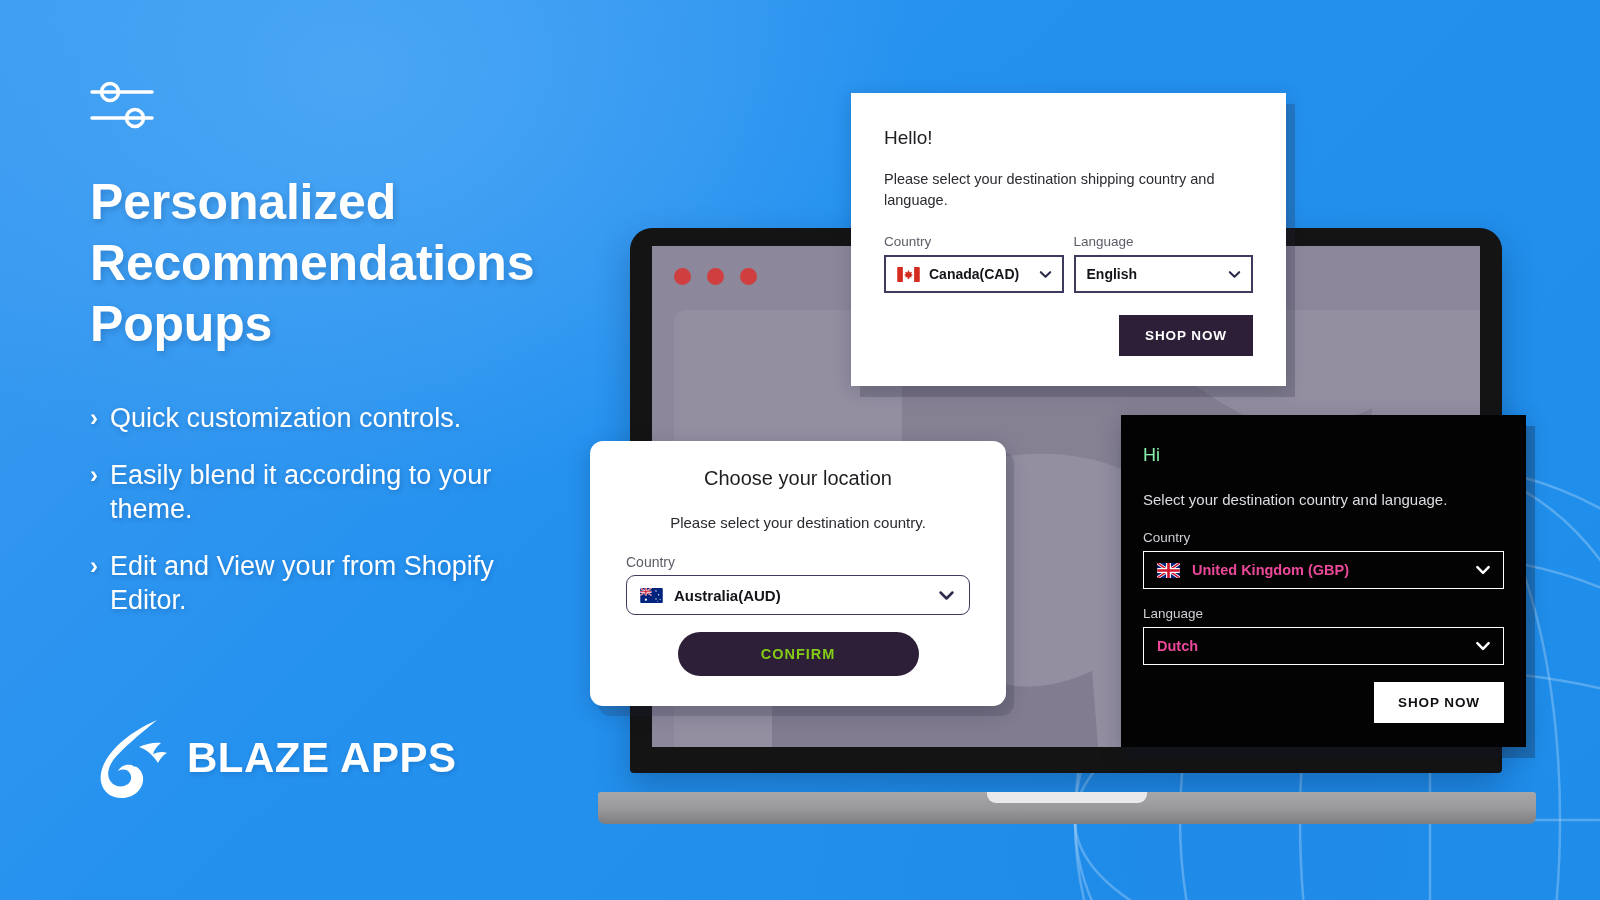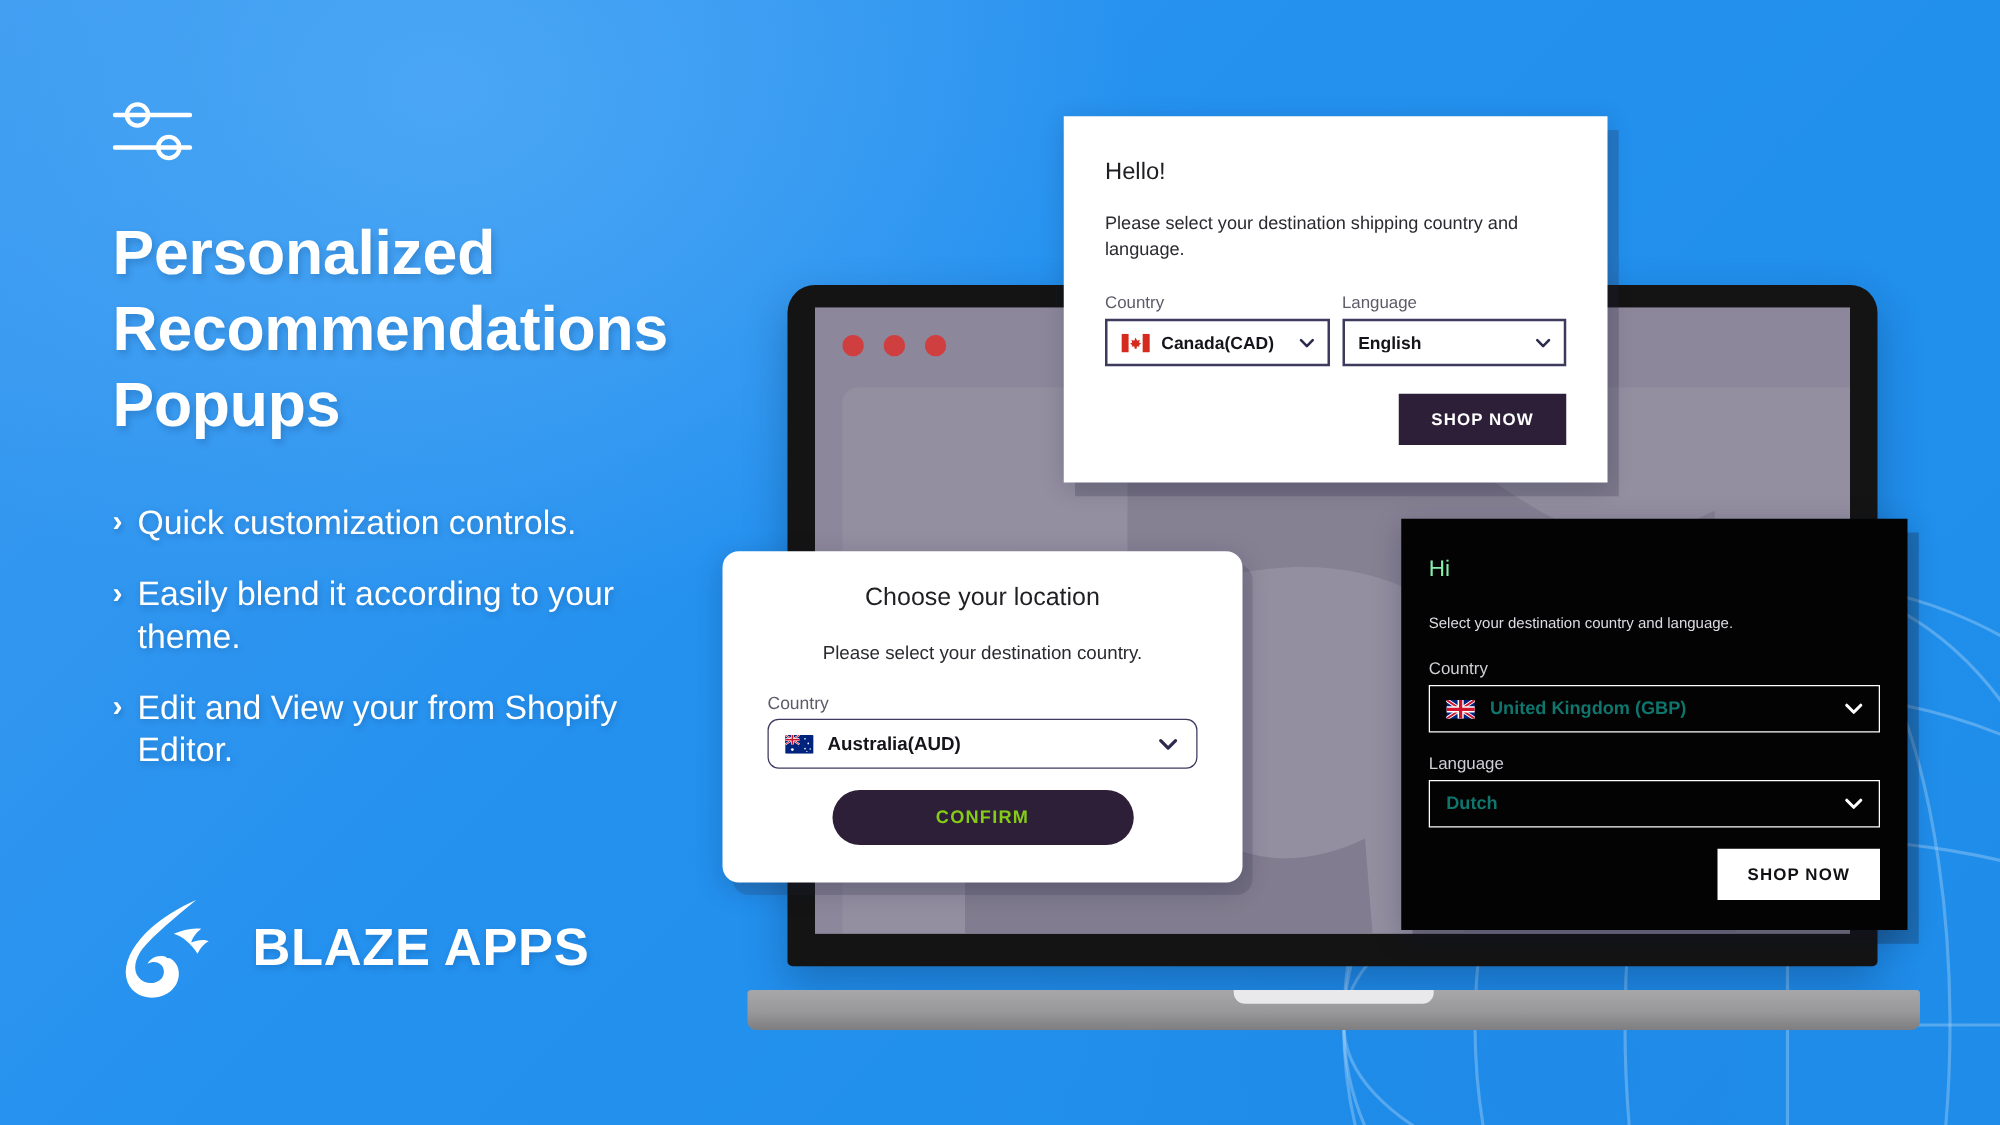--- a/index.html
+++ b/index.html
@@ -77,21 +77,21 @@
     max-width: 430px;
     text-shadow: 1px 2px 5px rgba(0,40,90,.25);
   }
 
   .logo-row {
     position: absolute;
     left: 95px;
     top: 716px;
     display: flex;
     align-items: center;
-    gap: 19px;
+    gap: 4px;
   }
   .logo-mark { width: 92px; height: 84px; display: block; }
   .logo-text {
     color: #ffffff;
     font-size: 42px;
     font-weight: 800;
     letter-spacing: .5px;
     text-shadow: 1px 2px 5px rgba(0,40,90,.2);
     margin-left: -4px;
   }
@@ -172,21 +172,21 @@
   .flag { flex: 0 0 auto; width: 23px; height: 15px; display: block; border-radius: 1px; }
   .ph-actions { display: flex; justify-content: flex-end; margin-top: 22px; }
   .btn-dark {
     background: #2d1f38; color: #ffffff;
     font-size: 13.5px; font-weight: 700; letter-spacing: .9px;
     padding: 13px 26px; border: none; cursor: pointer;
   }
 
   
   .popup-location {
-    left: 578px; top: 441px;
+    left: 590px; top: 441px;
     width: 416px;
     background: #ffffff;
     border-radius: 13px;
     padding: 26px 36px 30px;
     text-align: center;
     box-shadow: 8px 10px 0 rgba(40,35,60,.17), 0 6px 22px rgba(0,20,50,.2);
   }
   .pl-title { font-size: 20px; color: #1f1f23; font-weight: 400; margin-bottom: 24px; }
   .pl-sub { font-size: 15px; color: #2a2a30; margin-bottom: 23px; }
   .pl-field { text-align: left; }
@@ -212,31 +212,31 @@
 
   
   .popup-dark {
     left: 1121px; top: 415px;
     width: 405px;
     background: #030303;
     padding: 30px 22px 24px;
     box-shadow: 9px 11px 0 rgba(20,18,30,.25), 0 6px 22px rgba(0,20,50,.22);
   }
   .pd-title { font-size: 18px; color: #86efac; font-weight: 400; margin-bottom: 25px; }
-  .pd-sub { font-size: 12px; color: #dcdce2; margin-bottom: 22px; }
+  .pd-sub { font-size: 15px; color: #dcdce2; margin-bottom: 22px; }
   .pd-label { font-size: 13.5px; color: #cfcfd6; margin-bottom: 6px; }
   .select-dark {
     display: flex; align-items: center; gap: 12px;
     height: 38px;
     border: 1.6px solid #ffffff;
     background: transparent;
     padding: 0 11px 0 13px;
     margin-bottom: 17px;
   }
-  .select-dark .select-val { color: #0f766e; font-size: 14.5px; }
+  .select-dark .select-val { color: #ec4899; font-size: 14.5px; }
   .select-dark .chev-dn { color: #ffffff; width: 18px; height: 18px; }
   .pd-actions { display: flex; justify-content: flex-end; margin-top: 5px; }
   .btn-light {
     background: #ffffff; color: #111115;
     font-size: 13.5px; font-weight: 700; letter-spacing: .9px;
     padding: 13px 24px; border: none; cursor: pointer;
   }
 </style>
 </head>
 <body>

